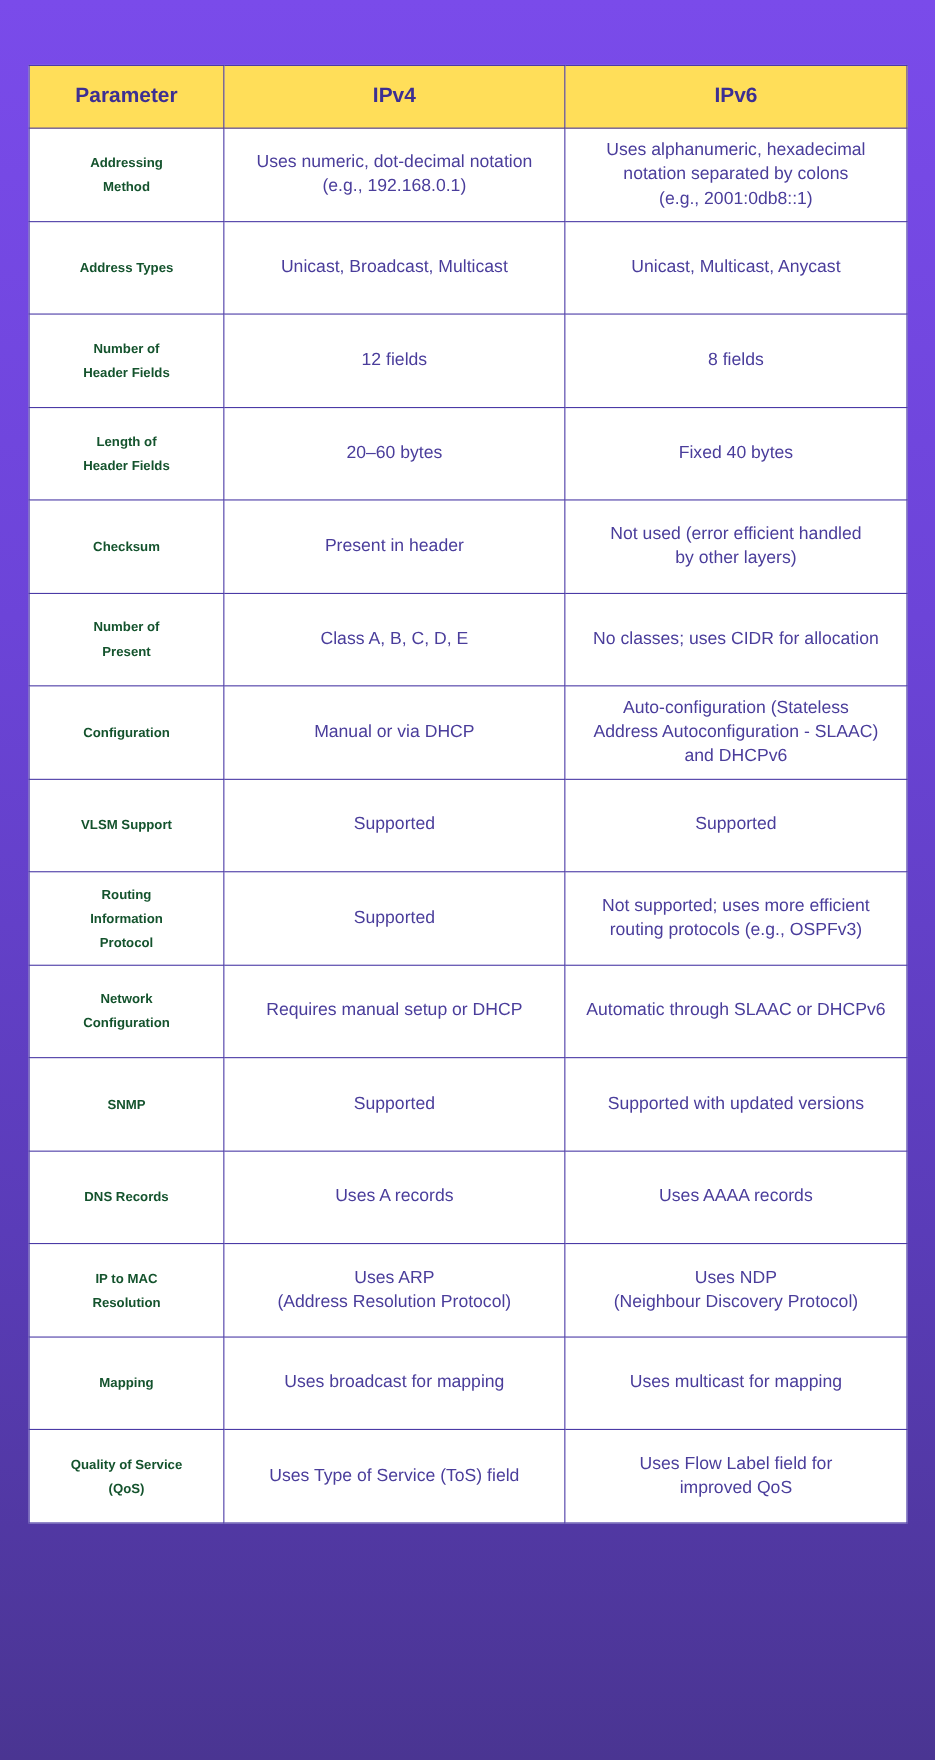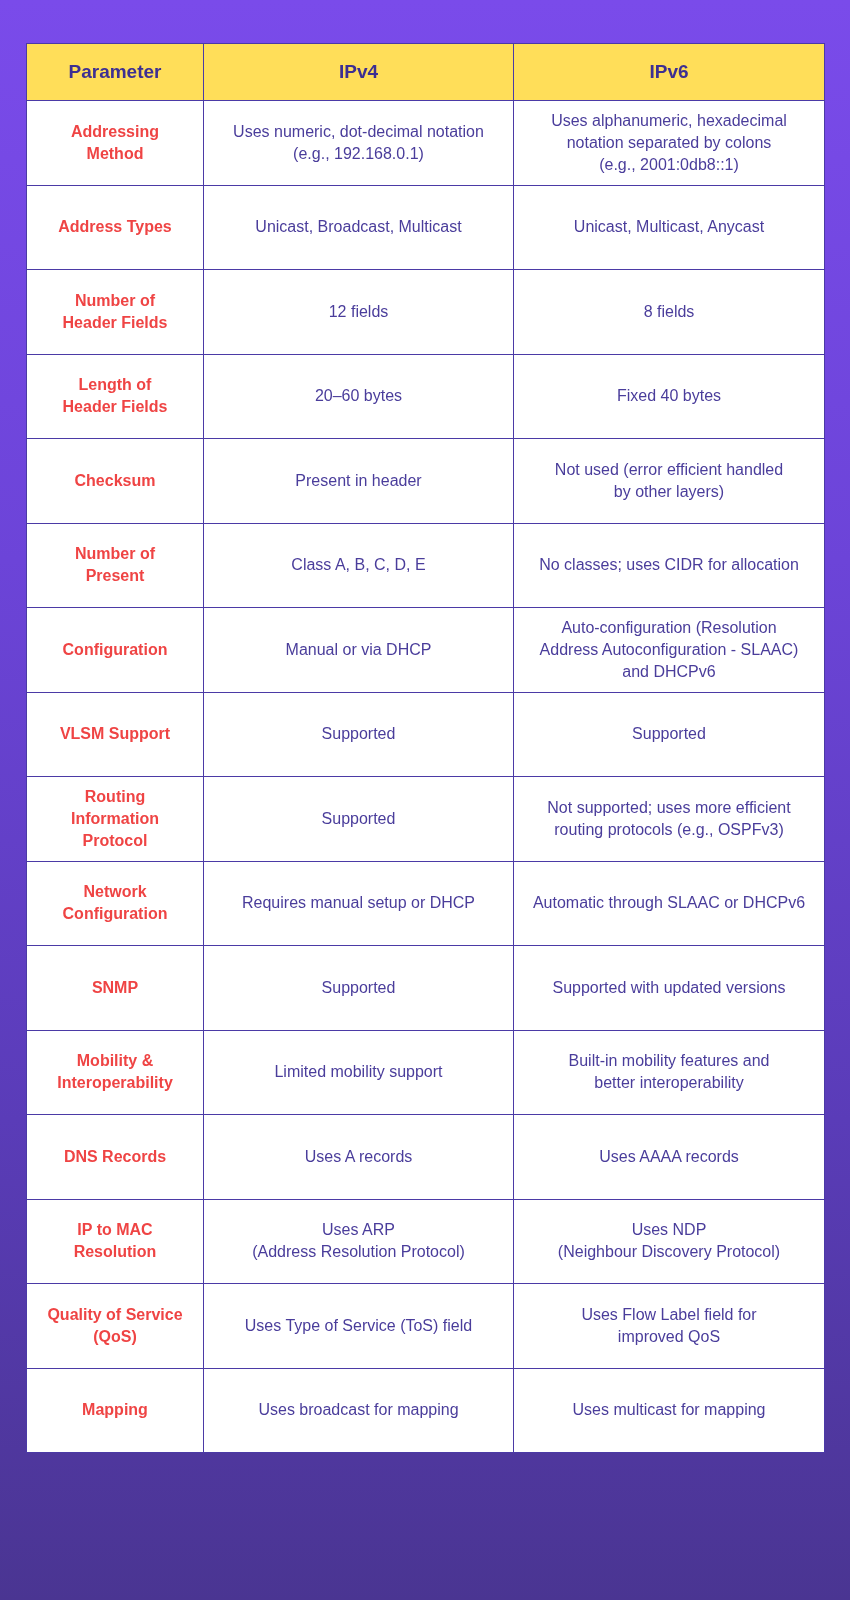--- a/index.html
+++ b/index.html
@@ -4,21 +4,21 @@
 <style>
   html, body { margin: 0; padding: 0; }
   body {
     width: 850px; height: 1600px; overflow: hidden;
     background: linear-gradient(180deg, #7a4bea 0%, #6c44d8 35%, #5a3cb8 70%, #4a3592 100%);
     font-family: "Liberation Sans", "DejaVu Sans", sans-serif;
     position: relative;
   }
   .table-wrap {
     position: absolute;
-    left: 26px; top: 43px;
+    left: 26px; top: 59px;
     width: 798px;
   }
   table {
     width: 798px;
     border-collapse: collapse;
     table-layout: fixed;
     background: #ffffff;
   }
   col.c1 { width: 177px; }
   col.c2 { width: 310px; }
@@ -39,22 +39,22 @@
     border-color: #4b3aa6;
   }
   tbody td {
     height: 83.5px;
     font-size: 16px;
     line-height: 22px;
     color: #4a3d9b;
   }
   tbody td.param {
     font-weight: 700;
-    font-size: 16px;
-    color: #ef4444;
+    font-size: 12px;
+    color: #14532d;
     line-height: 22px;
     text-align: center;
   }
   .line { display: block; }
 </style>
 </head>
 <body>
 
 <div class="table-wrap">
   <table>
@@ -146,21 +146,21 @@
           </td>
         </tr>
         <tr>
           <td class="param">
             <span class="line">Configuration</span>
           </td>
           <td>
             <span class="line">Manual or via DHCP</span>
           </td>
           <td>
-            <span class="line">Auto-configuration (Resolution</span>
+            <span class="line">Auto-configuration (Stateless</span>
             <span class="line">Address Autoconfiguration - SLAAC)</span>
             <span class="line">and DHCPv6</span>
           </td>
         </tr>
         <tr>
           <td class="param">
             <span class="line">VLSM Support</span>
           </td>
           <td>
             <span class="line">Supported</span>
@@ -201,33 +201,20 @@
           </td>
           <td>
             <span class="line">Supported</span>
           </td>
           <td>
             <span class="line">Supported with updated versions</span>
           </td>
         </tr>
         <tr>
           <td class="param">
-            <span class="line">Mobility &amp;</span>
-            <span class="line">Interoperability</span>
-          </td>
-          <td>
-            <span class="line">Limited mobility support</span>
-          </td>
-          <td>
-            <span class="line">Built-in mobility features and</span>
-            <span class="line">better interoperability</span>
-          </td>
-        </tr>
-        <tr>
-          <td class="param">
             <span class="line">DNS Records</span>
           </td>
           <td>
             <span class="line">Uses A records</span>
           </td>
           <td>
             <span class="line">Uses AAAA records</span>
           </td>
         </tr>
         <tr>
@@ -239,37 +226,37 @@
             <span class="line">Uses ARP</span>
             <span class="line">(Address Resolution Protocol)</span>
           </td>
           <td>
             <span class="line">Uses NDP</span>
             <span class="line">(Neighbour Discovery Protocol)</span>
           </td>
         </tr>
         <tr>
           <td class="param">
+            <span class="line">Mapping</span>
+          </td>
+          <td>
+            <span class="line">Uses broadcast for mapping</span>
+          </td>
+          <td>
+            <span class="line">Uses multicast for mapping</span>
+          </td>
+        </tr>
+        <tr>
+          <td class="param">
             <span class="line">Quality of Service</span>
             <span class="line">(QoS)</span>
           </td>
           <td>
             <span class="line">Uses Type of Service (ToS) field</span>
           </td>
           <td>
             <span class="line">Uses Flow Label field for</span>
             <span class="line">improved QoS</span>
-          </td>
-        </tr>
-        <tr>
-          <td class="param">
-            <span class="line">Mapping</span>
-          </td>
-          <td>
-            <span class="line">Uses broadcast for mapping</span>
-          </td>
-          <td>
-            <span class="line">Uses multicast for mapping</span>
           </td>
         </tr>
       </tbody>
   </table>
 </div>
 
 </body></html>

